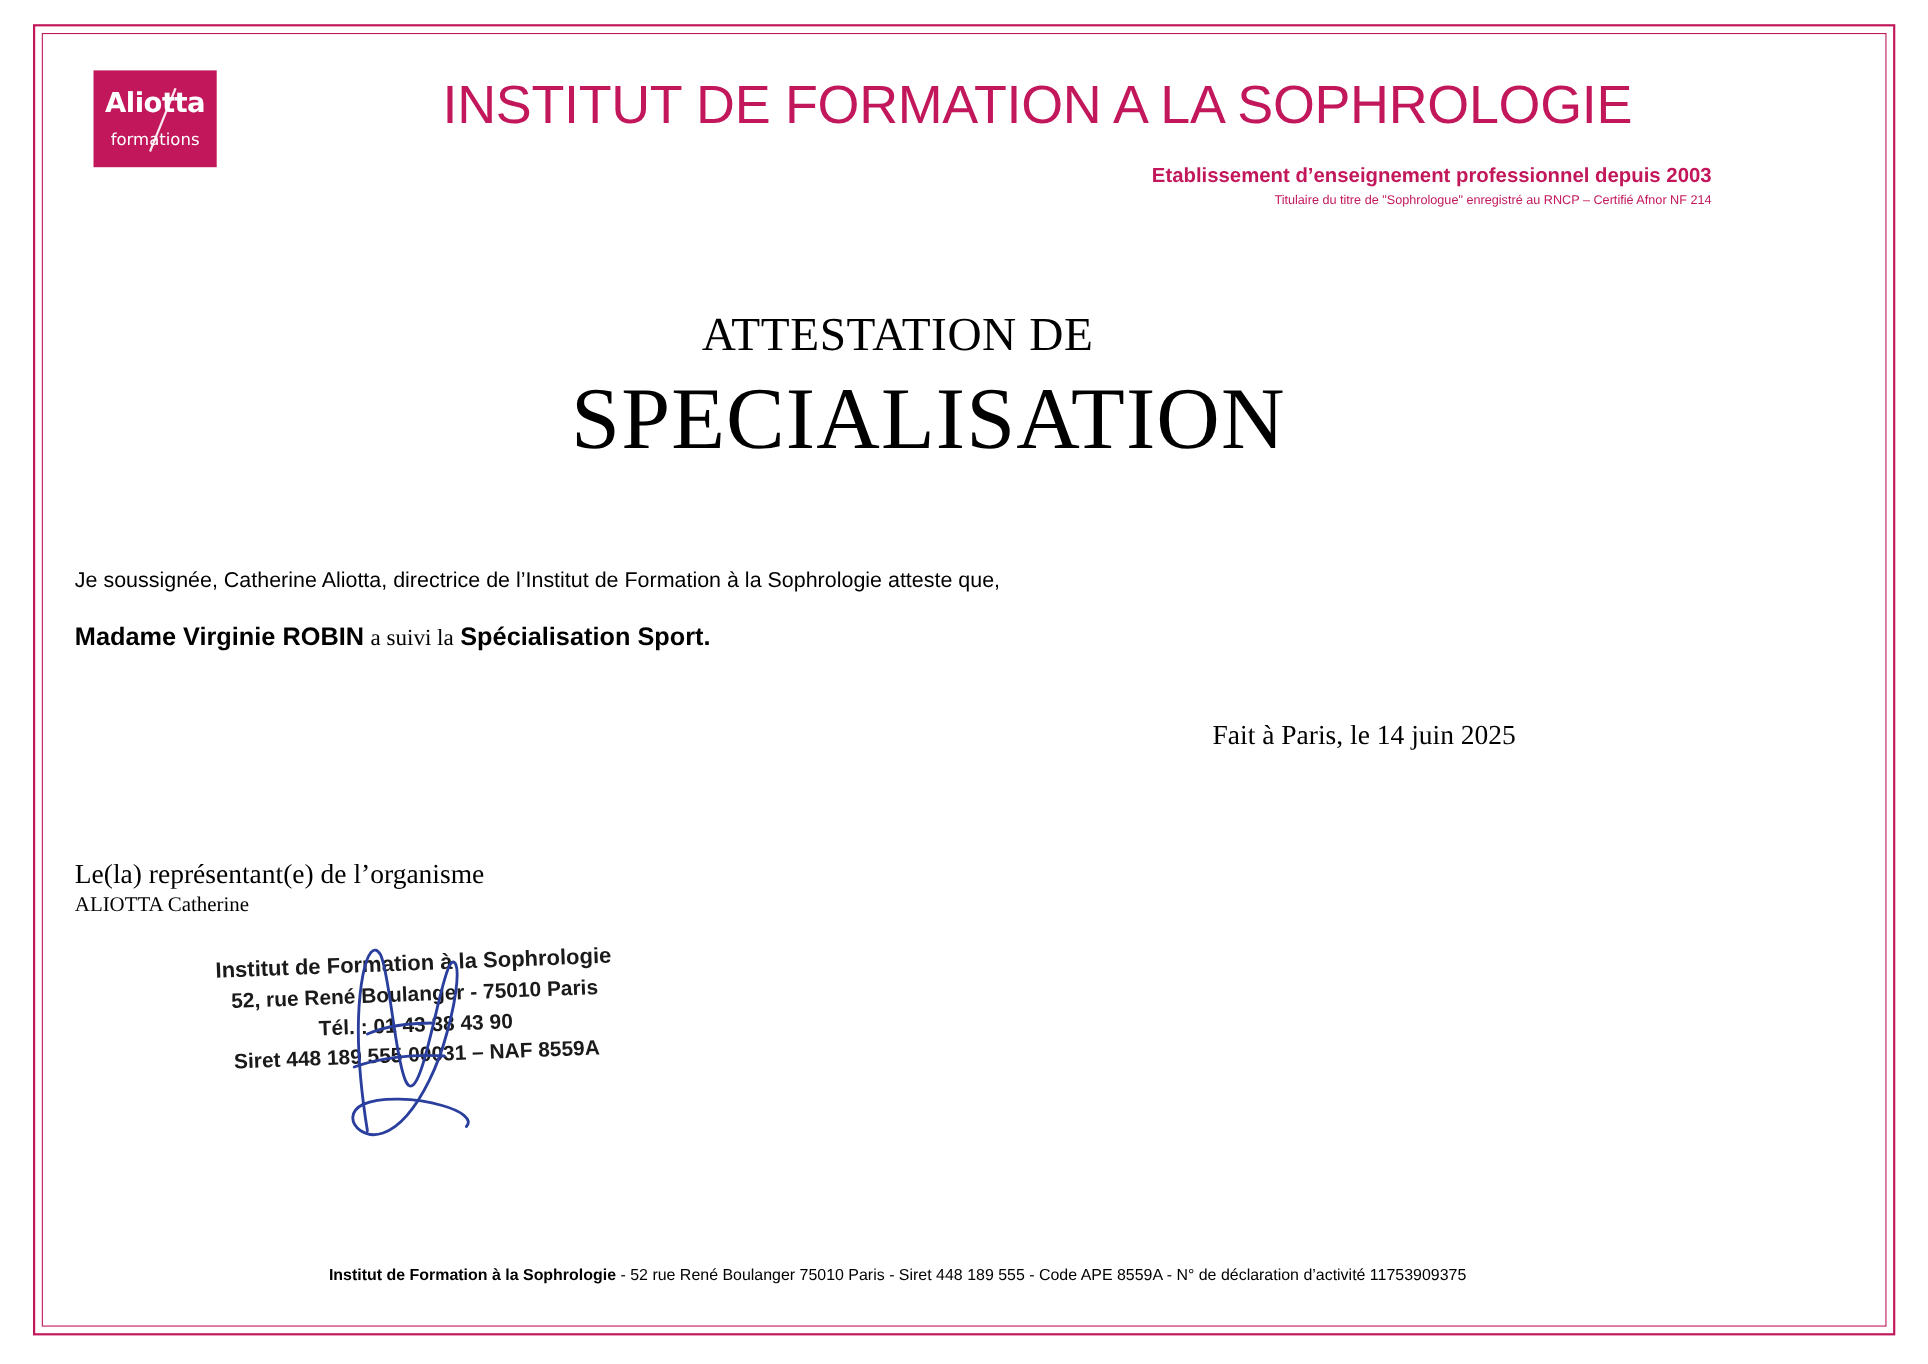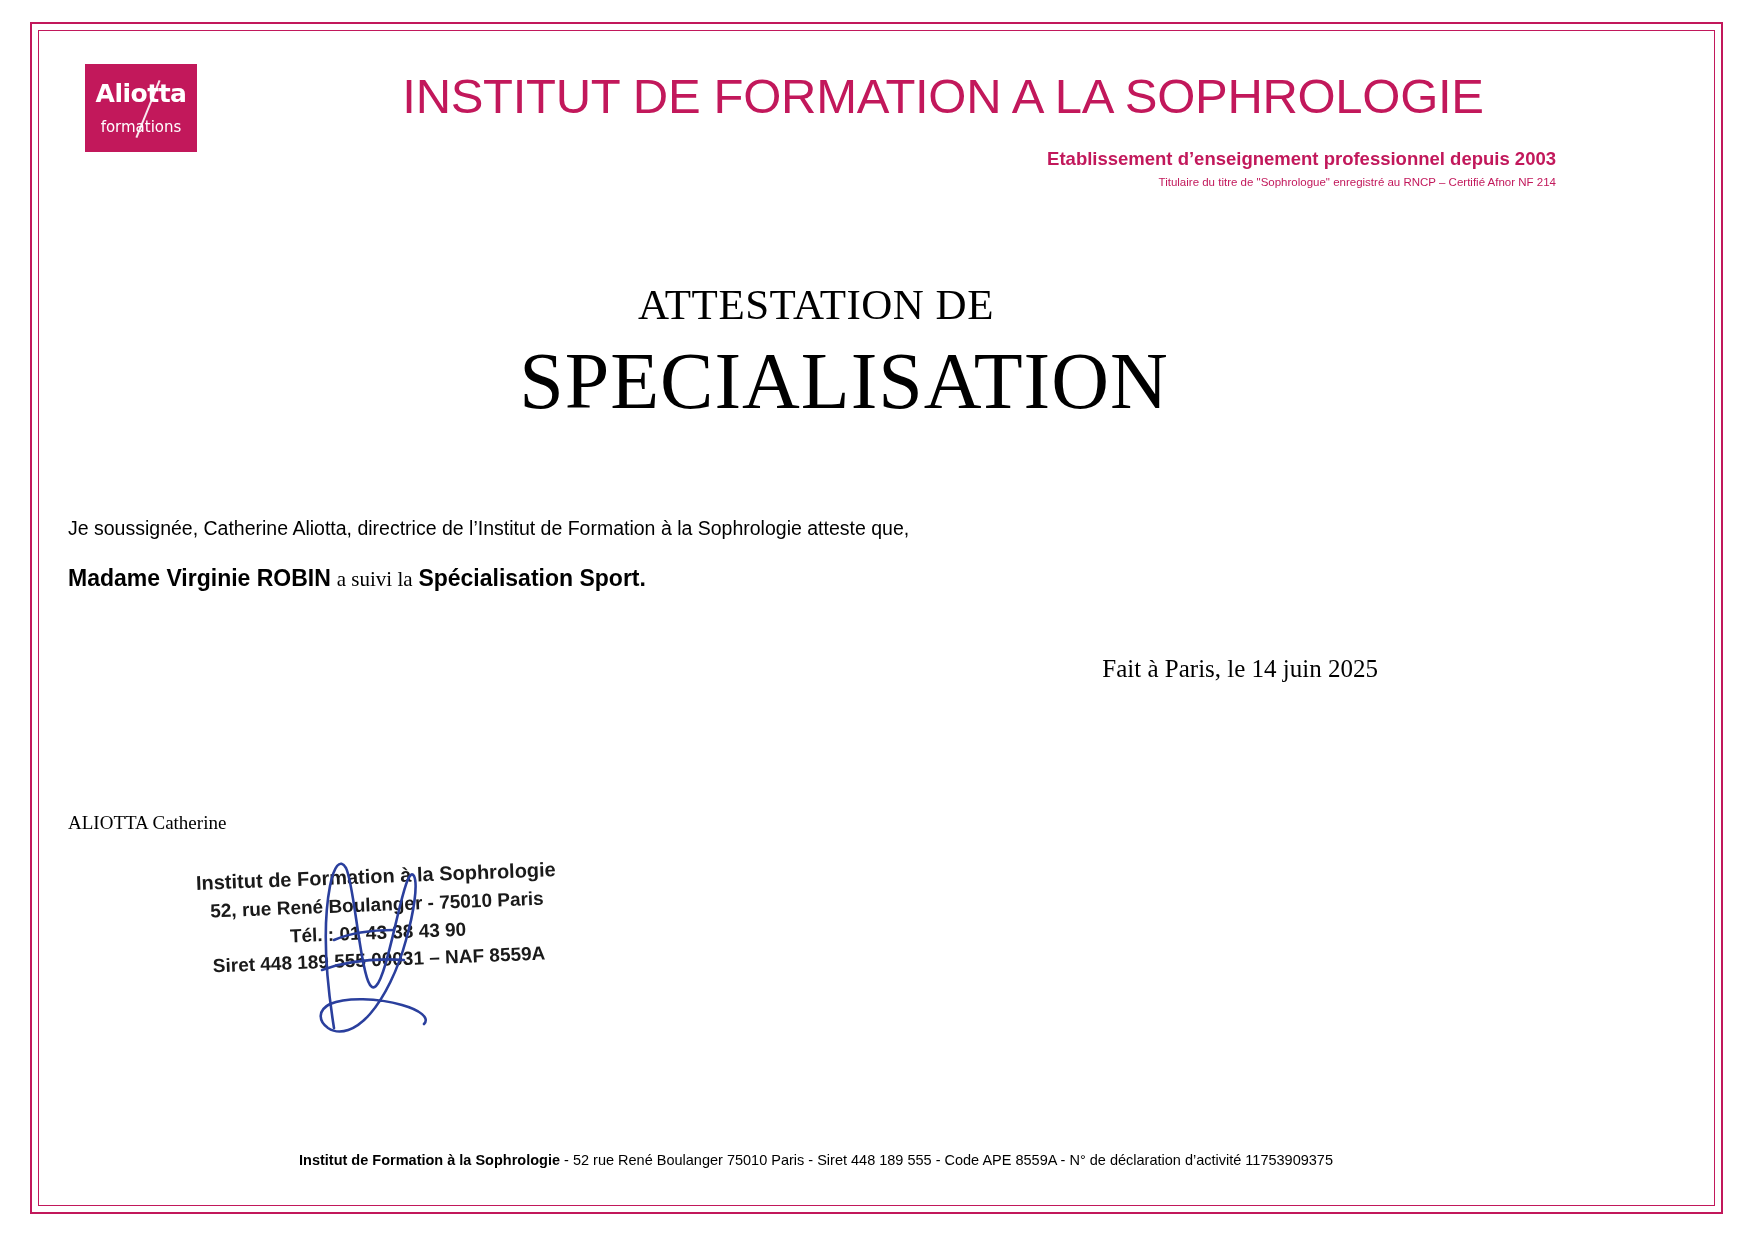--- a/index.html
+++ b/index.html
@@ -269,20 +269,21 @@
   <div class="body-line-1">Je soussignée, Catherine Aliotta, directrice de l’Institut de Formation à la Sophrologie atteste que,</div>
 
   <div class="body-line-2">
     <span class="strong">Madame Virginie ROBIN</span>
     <span class="mid">a suivi la</span>
     <span class="strong">Spécialisation Sport.</span>
   </div>
 
   <div class="place-date">Fait à Paris, le 14 juin 2025</div>
 
+  <div class="rep-line-1">Le(la) représentant(e) de l’organisme</div>
   <div class="rep-line-2">ALIOTTA Catherine</div>
 
   <div class="stamp">
     <div class="s1">Institut de Formation à la Sophrologie</div>
     <div class="s2">52, rue René Boulanger - 75010 Paris</div>
     <div class="s3">Tél. : 01 43 38 43 90</div>
     <div class="s4">Siret 448 189 555 00031 – NAF 8559A</div>
   </div>
 
   <svg class="signature" viewBox="0 0 200 220">

